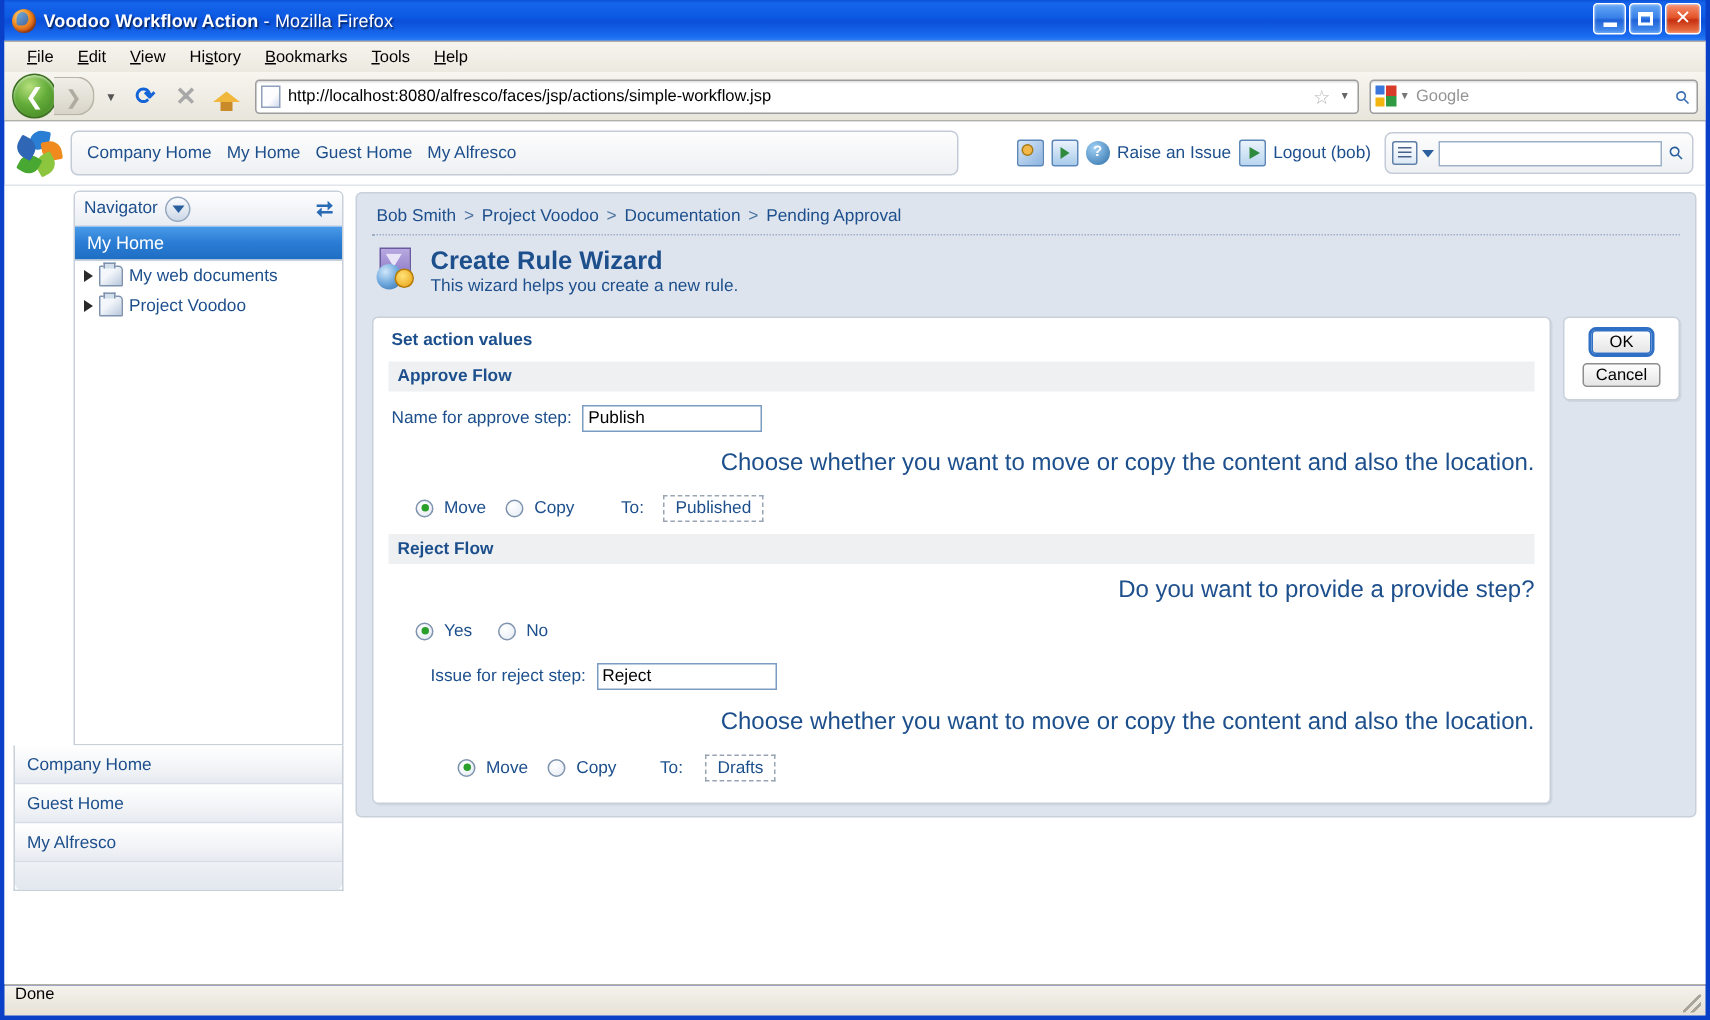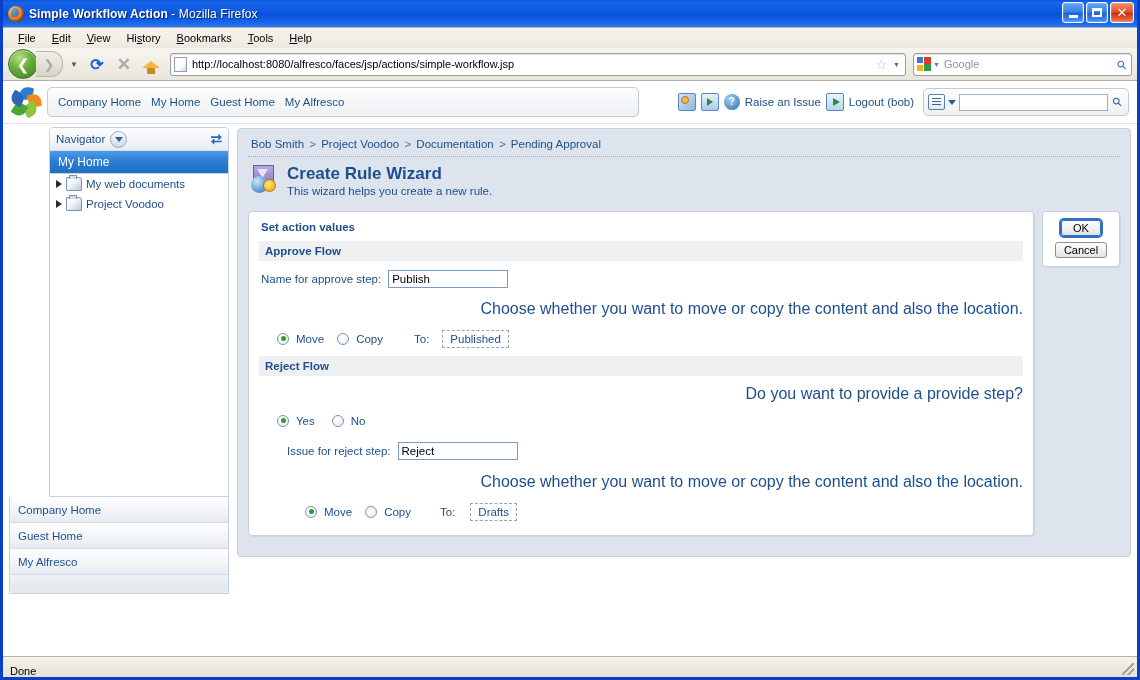--- a/index.html
+++ b/index.html
@@ -502,21 +502,21 @@
   .main {
     flex: 1 1 auto;
     padding: 4px 6px 0 4px;
     box-sizing: border-box;
     min-width: 0;
   }
   .content-card {
     border: 1px solid #c8d0da;
     border-radius: 4px;
     background: #dde4ee;
-    padding: 7px 10px 20px 10px;
+    padding: 7px 10px 8px 10px;
     box-sizing: border-box;
   }
   .breadcrumb {
     font-size: 11.5px;
     color: #1d4f8c;
     padding: 2px 0 6px 3px;
   }
   .breadcrumb .sep { color: #4a739f; padding: 0 2px; }
   .bc-dotted {
     border-top: 1px dotted #9fb0c6;
@@ -680,21 +680,21 @@
   }
   .btn.wide { padding: 1px 8px; }
 
   
   .statusbar {
     height: 20px;
     flex: 0 0 auto;
     background: linear-gradient(to bottom, #f4f2ec, #e6e2d7);
     border-top: 1px solid #b5b0a5;
     display: flex;
-    align-items: flex-end;
+    align-items: flex-start;
     padding-left: 7px;
     font-size: 11px;
     color: #000;
     position: relative;
   }
   .grip {
     position: absolute;
     right: 3px; bottom: 2px;
     width: 12px; height: 12px;
     background:
@@ -703,21 +703,21 @@
   }
 </style>
 </head>
 <body>
 
 <div class="window">
 
   <div class="titlebar">
     <div class="ff-logo"></div>
     <div class="title-text">
-      <span>Simple Workflow Action</span><span class="sub"> - Mozilla Firefox</span>
+      <span>Voodoo Workflow Action</span><span class="sub"> - Mozilla Firefox</span>
     </div>
     <div class="win-btns">
       <div class="wbtn">
           <div class="min-glyph"></div>
         </div>
       <div class="wbtn">
           <div class="max-glyph"></div>
         </div>
       <div class="wbtn close">
           <span class="x-glyph">✕</span>

